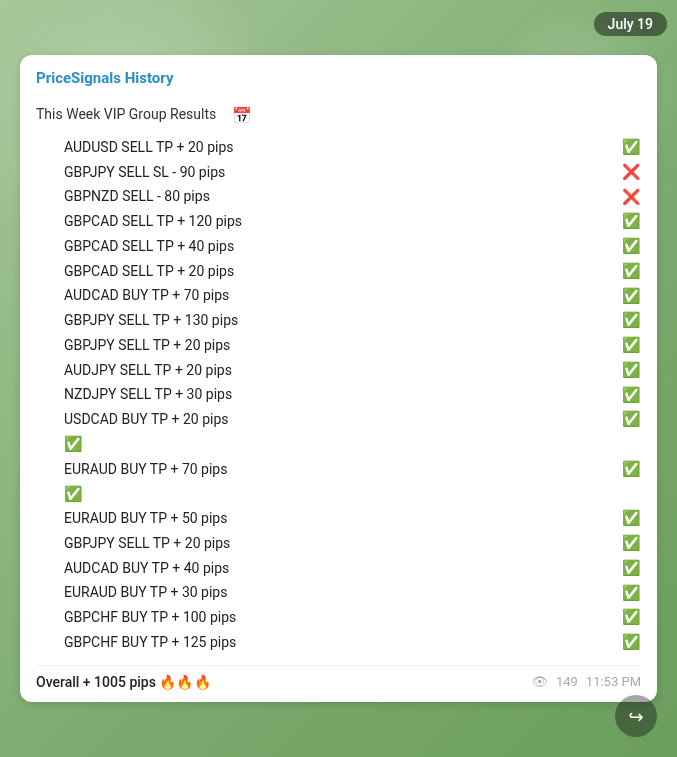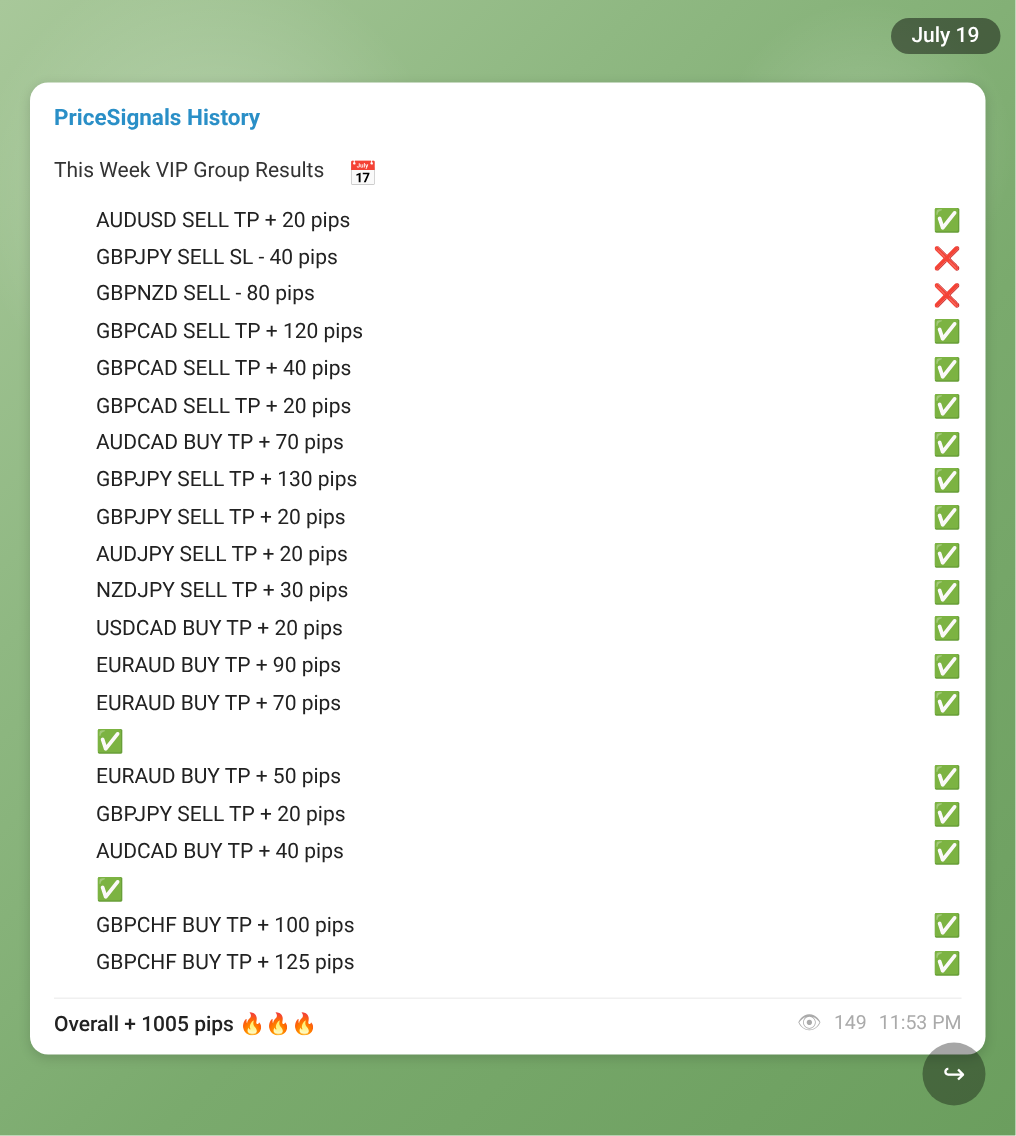--- a/index.html
+++ b/index.html
@@ -165,21 +165,21 @@
     <span>This Week VIP Group Results</span>
     <span class="calendar-emoji">📅</span>
   </div>
 
   <ul class="trade-list" id="trade-list">
       <li>
         <span class="trade-text">AUDUSD SELL TP + 20 pips</span>
         <span class="icon-check">✅</span>
       </li>
       <li>
-        <span class="trade-text">GBPJPY SELL SL - 40 pips</span>
+        <span class="trade-text">GBPJPY SELL SL - 90 pips</span>
         <span class="icon-x">❌</span>
       </li>
       <li>
         <span class="trade-text">GBPNZD SELL - 80 pips</span>
         <span class="icon-x">❌</span>
       </li>
       <li>
         <span class="trade-text">GBPCAD SELL TP + 120 pips</span>
         <span class="icon-check">✅</span>
       </li>
@@ -209,21 +209,20 @@
       </li>
       <li>
         <span class="trade-text">NZDJPY SELL TP + 30 pips</span>
         <span class="icon-check">✅</span>
       </li>
       <li>
         <span class="trade-text">USDCAD BUY TP + 20 pips</span>
         <span class="icon-check">✅</span>
       </li>
       <li>
-        <span class="trade-text">EURAUD BUY TP + 90 pips</span>
         <span class="icon-check">✅</span>
       </li>
       <li>
         <span class="trade-text">EURAUD BUY TP + 70 pips</span>
         <span class="icon-check">✅</span>
       </li>
       <li>
         <span class="icon-check">✅</span>
       </li>
       <li>
@@ -232,20 +231,21 @@
       </li>
       <li>
         <span class="trade-text">GBPJPY SELL TP + 20 pips</span>
         <span class="icon-check">✅</span>
       </li>
       <li>
         <span class="trade-text">AUDCAD BUY TP + 40 pips</span>
         <span class="icon-check">✅</span>
       </li>
       <li>
+        <span class="trade-text">EURAUD BUY TP + 30 pips</span>
         <span class="icon-check">✅</span>
       </li>
       <li>
         <span class="trade-text">GBPCHF BUY TP + 100 pips</span>
         <span class="icon-check">✅</span>
       </li>
       <li>
         <span class="trade-text">GBPCHF BUY TP + 125 pips</span>
         <span class="icon-check">✅</span>
       </li>

